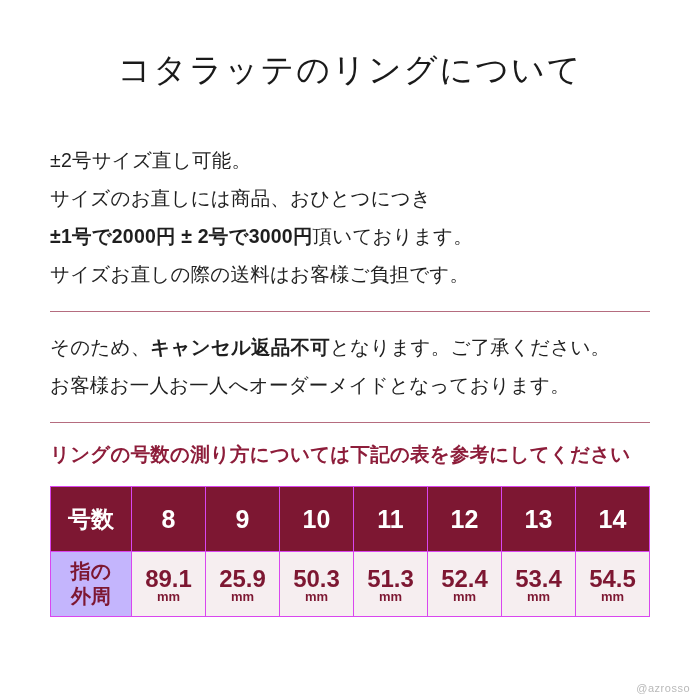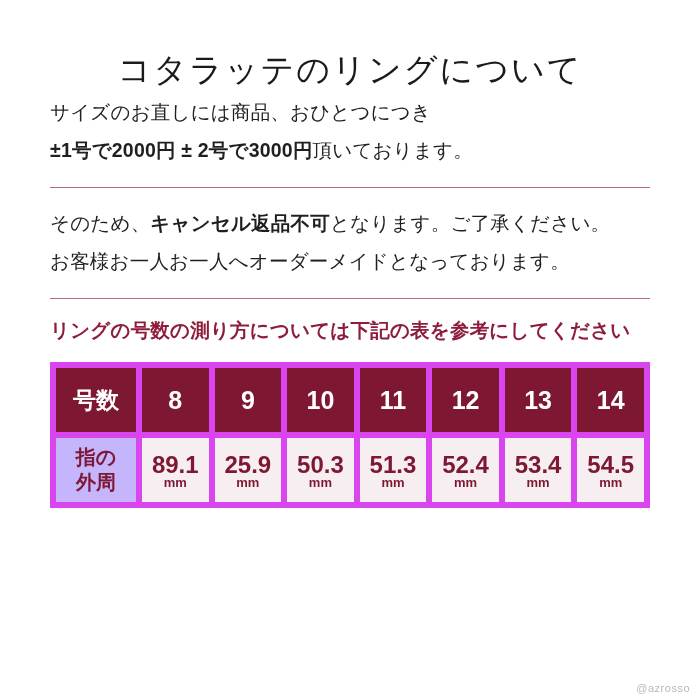--- a/index.html
+++ b/index.html
@@ -71,21 +71,21 @@
     padding: 0 50px;
     margin-top: 18px;
     box-sizing: border-box;
   }
   table.size-table {
     border-collapse: collapse;
     width: 600px;
     table-layout: fixed;
   }
   table.size-table td {
-    border: 6px solid #d946ef;
+    border: 1px solid #d946ef;
     text-align: center;
     vertical-align: middle;
   }
   tr.head-row td {
     background: #7d1732;
     color: #ffffff;
     height: 62px;
     font-size: 25px;
     font-weight: bold;
   }
@@ -123,22 +123,24 @@
   }
 </style>
 </head>
 <body>
 
 <div class="page">
 
   <h1 class="title">コタラッテのリングについて</h1>
 
   <div class="body-block">
+    <p class="para first">±2号サイズ直し可能。</p>
     <p class="para">サイズのお直しには商品、おひとつにつき</p>
     <p class="para"><b>±1号で2000円 ± 2号で3000円</b><span>頂いております。</span></p>
+    <p class="para">サイズお直しの際の送料はお客様ご負担です。</p>
   </div>
 
   <hr class="rule">
 
   <div class="body-block section2">
     <p class="para"><span>そのため、</span><b>キャンセル返品不可</b><span>となります。ご了承ください。</span></p>
     <p class="para">お客様お一人お一人へオーダーメイドとなっております。</p>
   </div>
 
   <hr class="rule">

